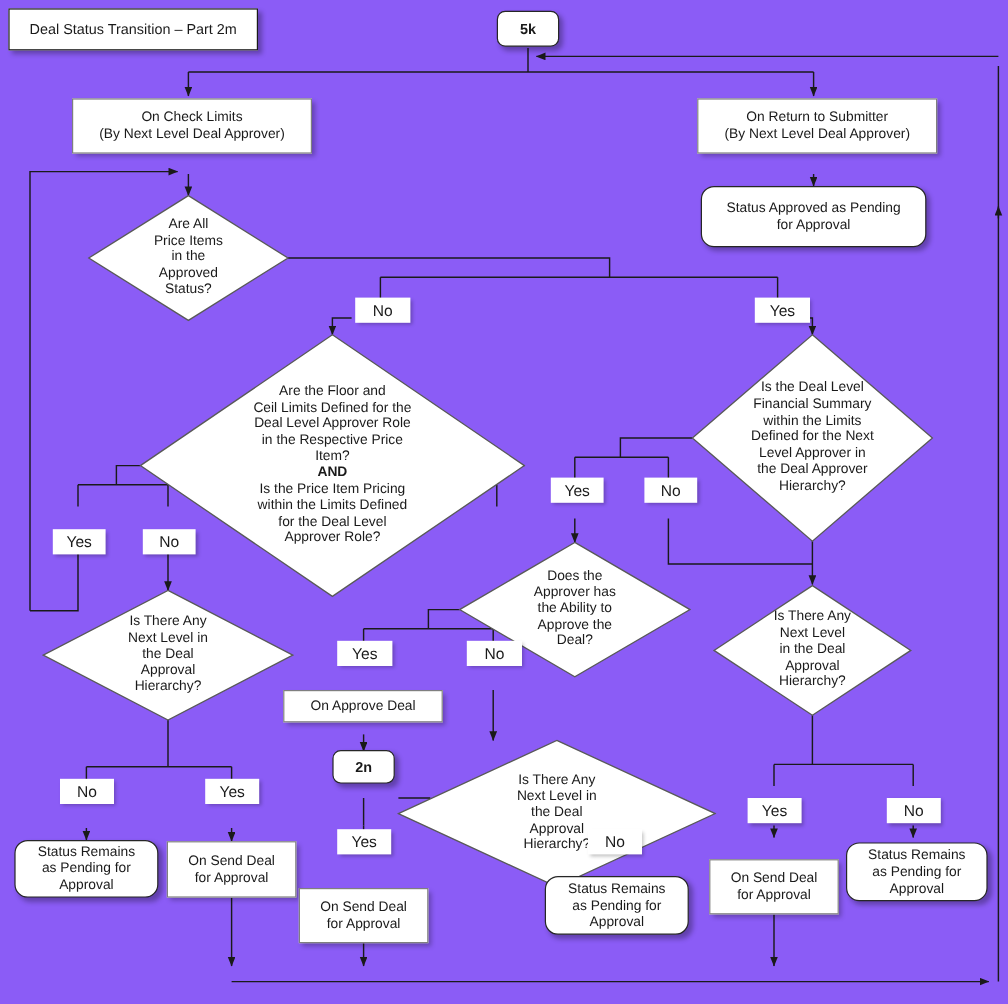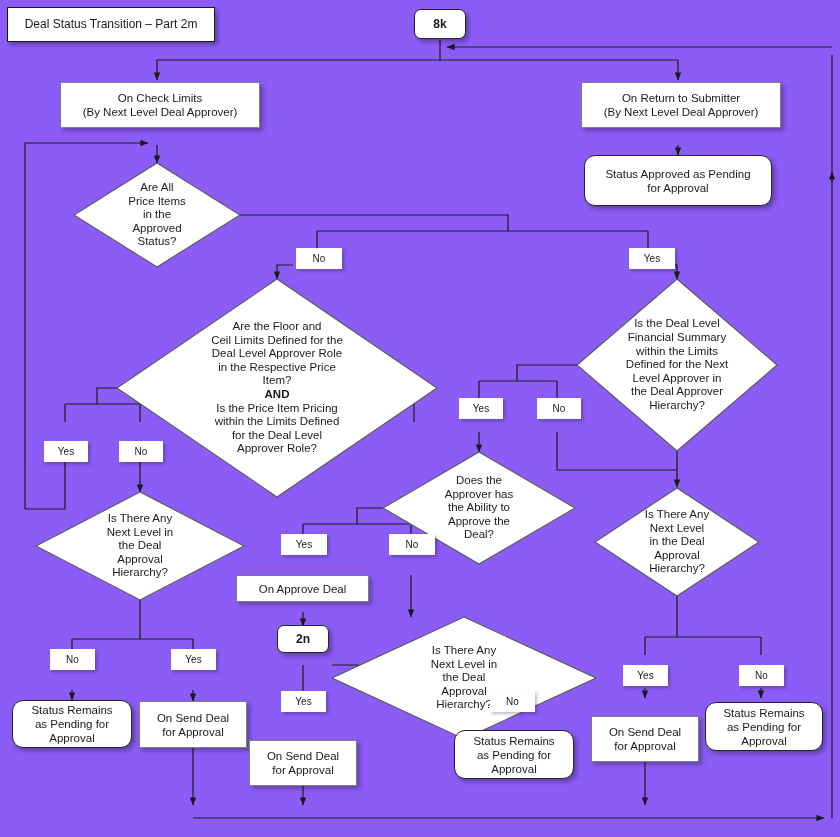--- a/index.html
+++ b/index.html
@@ -16,21 +16,21 @@
   .round{background:#fff;border:1.6px solid #262626;border-radius:11px;
          box-shadow:3px 3px 4px rgba(0,0,0,0.3);
          font-size:11.5px;line-height:14px;padding:2px 4px;}
   .round.tiny{border-radius:7px;font-weight:bold;font-size:12px;}
   
   .title{background:#fff;border:1.6px solid #1a1a1a;
          box-shadow:3px 3px 4px rgba(0,0,0,0.3);
          font-size:12px;line-height:15px;padding:2px 6px;}
   
   .lbl{background:#fff;border:0;box-shadow:2px 2px 3px rgba(0,0,0,0.25);
-       font-size:10px;line-height:13px;text-align:right;}
+       font-size:13px;line-height:13px;text-align:right;}
   
   .dia{position:absolute;}
   .dia svg{position:absolute;left:0;top:0;}
   .dia .txt{position:absolute;left:0;top:0;width:100%;height:100%;
             display:flex;align-items:center;justify-content:center;text-align:center;
             font-size:11.5px;line-height:13.6px;color:#1a1a1a;padding:0 6%;
             box-sizing:border-box;}
   .dia .txt b{font-weight:bold;}
 </style>
 </head>
@@ -134,21 +134,21 @@
 
       <path d="M193,818 L824,818" marker-end="url(#ah)"></path>
       <path d="M832,818 L832,55"></path>
       <path d="M832,182 L832,172" marker-end="url(#ah)"></path>
 
     </g>
   </svg>
 
   <div class="node title" style="left:7px;top:7px;width:208px;height:35px;">Deal Status Transition – Part 2m</div>
 
-  <div class="node round tiny" style="left:414px;top:9px;width:52px;height:30px;">8k</div>
+  <div class="node round tiny" style="left:414px;top:9px;width:52px;height:30px;">5k</div>
 
   <div class="node box" style="left:60px;top:82px;width:200px;height:46px;flex-direction:column;">
     <span>On Check Limits</span>
     <span>(By Next Level Deal Approver)</span>
   </div>
 
   <div class="node box" style="left:581px;top:82px;width:200px;height:46px;flex-direction:column;">
     <span>On Return to Submitter</span>
     <span>(By Next Level Deal Approver)</span>
   </div>

